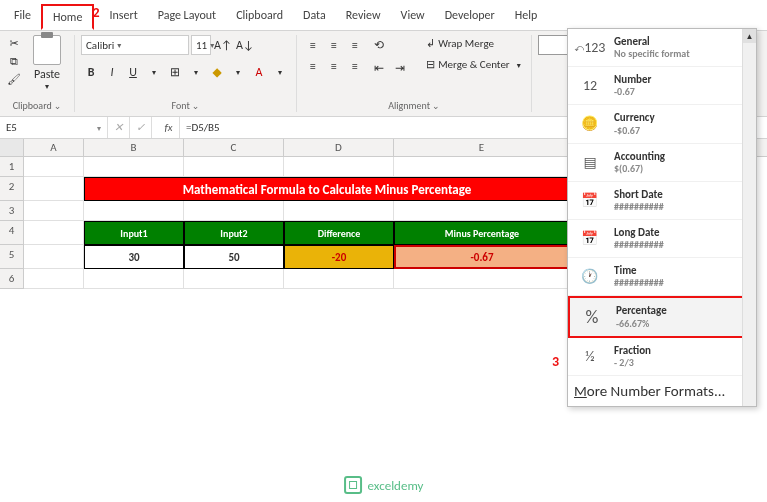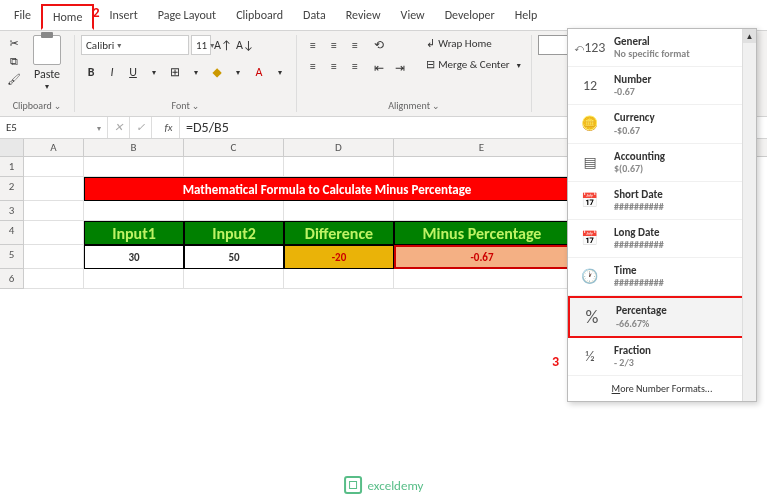--- a/index.html
+++ b/index.html
@@ -31,49 +31,49 @@
 .align-grid { display: grid; grid-template-columns: repeat(3, 20px); gap: 1px; }
 .wrap-row { display: flex; align-items: center; gap: 3px; font-size: 11px; margin-bottom: 4px; padding: 2px 4px; cursor:pointer; }
 
 .format-combo { width: 120px; border: 1px solid #999; background: #fff; height: 20px; display:flex; align-items:center; justify-content:flex-end; padding:0 4px;}
 .format-combo .caret { font-size: 9px; color:#555;}
 
 .namebox-row { display: flex; border-bottom: 1px solid #d4d4d4; height: 22px; background: #fff; }
 .namebox { width: 108px; border-right: 1px solid #ddd; padding: 2px 6px; font-size: 11px; display: flex; align-items: center; justify-content: space-between;}
 .namebox .caret{font-size:8px;color:#888;}
 .fx-btn { width: 22px; display: flex; align-items: center; justify-content: center; border-right: 1px solid #ddd; color: #555; font-style: italic; font-size: 11px; cursor:pointer;}
-.formula-bar { flex: 1; padding: 6px 6px; font-size: 14px; display: flex; align-items: center; }
+.formula-bar { flex: 1; padding: 6px 6px; font-size: 11px; display: flex; align-items: center; }
 
 .sheet { position: relative; }
 .col-headers { display: flex; height: 18px; background: #f3f2f1; border-bottom: 1px solid #ccc; }
 .corner { width: 24px; border-right: 1px solid #ccc; background: #e8e8e8; }
 .col-h { border-right: 1px solid #ccc; text-align: center; font-size: 11px; color: #555; line-height: 18px; }
 .rows { display: flex; flex-direction: column; }
 .row { display: flex; height: 20px; }
 .row-h { width: 24px; border-right: 1px solid #ccc; border-bottom: 1px solid #ccc; background: #f3f2f1; text-align: center; font-size: 11px; color: #555; line-height: 20px;}
 .cell { border-right: 1px solid #e0e0e0; border-bottom: 1px solid #e0e0e0; font-size: 11px; display:flex; align-items:center; justify-content:center; }
 
 .colA{width:60px}.colB{width:100px}.colC{width:100px}.colD{width:110px}.colE{width:176px}
 
 .title-banner { background: #ff0000; color: #fff; font-weight: bold; text-align: center; font-size: 13px; border:1px solid #000;}
-.header-cell { background: #008000; color: #bef264; font-weight: bold; border:1px solid #000; font-size:16px;}
+.header-cell { background: #008000; color: #ffffff; font-weight: bold; border:1px solid #000; font-size:10px;}
 .data-cell { border:1px solid #000; font-weight:bold;}
 .diff-cell { background: #eab308; color: #c00; border:1px solid #000; font-weight:bold;}
 .sel-cell { background: #f4b084; color: #c00; border:2px solid #c00; font-weight:bold;}
 
 .annotation { color: #e11; font-weight: bold; font-size: 14px; position: absolute; }
 
 .dropdown { position: absolute; top: 28px; right: 10px; width: 190px; background: #fff; border: 1px solid #bbb; box-shadow: 2px 2px 6px rgba(0,0,0,.2); z-index: 100; }
 .dd-item { display: flex; align-items: center; padding: 6px 8px; gap: 10px; cursor: pointer; border-bottom: 1px solid #f0f0f0; }
 .dd-item.highlight { border: 2px solid #e11; background: #f3f3f3;}
 .dd-icon { width: 28px; height: 24px; display: flex; align-items: center; justify-content: center; font-size: 14px; color: #555; }
 .dd-text { line-height: 1.2; font-weight: bold; }
 .dd-title { font-size: 11px; color: #333; }
 .dd-sub { font-size: 10px; color: #888; }
-.dd-more { text-align: center; padding: 6px; font-size: 10px; cursor:pointer;}
+.dd-more { text-align: left; padding: 6px; font-size: 15px; cursor:pointer;}
 
 .scrollbar { position: absolute; right: 0; top: 0; width: 14px; height: 400px; background: #f0f0f0; border-left:1px solid #ddd;}
 .scroll-arrow { height: 14px; background: #e0e0e0; text-align: center; font-size: 8px; line-height: 14px; cursor:pointer;}
 
 .styles-icon{width:32px;height:32px;background:linear-gradient(45deg,#f2b 25%,#4ae 25%,#4ae 50%,#fc4 50%,#fc4 75%,#8d4 75%);border:1px solid #aaa;}
 
 .watermark { position: absolute; bottom: 8px; left: 50%; transform: translateX(-50%); display: flex; align-items: center; gap: 6px; color: #3bb273; font-size: 13px; opacity: .85;}
 .wm-icon { width: 18px; height: 18px; border: 2px solid #3bb273; border-radius: 3px; position: relative;}
 .wm-icon::after{content:'';position:absolute;inset:3px;border:1px solid #3bb273;}
 </style>
@@ -156,21 +156,21 @@
       <div>
         <span class="ico-btn">⟲</span>
         <div class="btn-row">
           <span class="ico-btn">⇤</span>
           <span class="ico-btn">⇥</span>
         </div>
       </div>
       <div style="margin-left:8px">
         <div class="wrap-row">
             <span>↲</span>
-            <span>Wrap Home</span>
+            <span>Wrap Merge</span>
           </div>
         <div class="wrap-row">
             <span>⊟</span>
             <span>Merge &amp; Center</span>
             <span style="font-size:8px;margin-left:4px">▾</span>
           </div>
       </div>
     </div>
     <div class="group-label">Alignment</div>
   </div>

